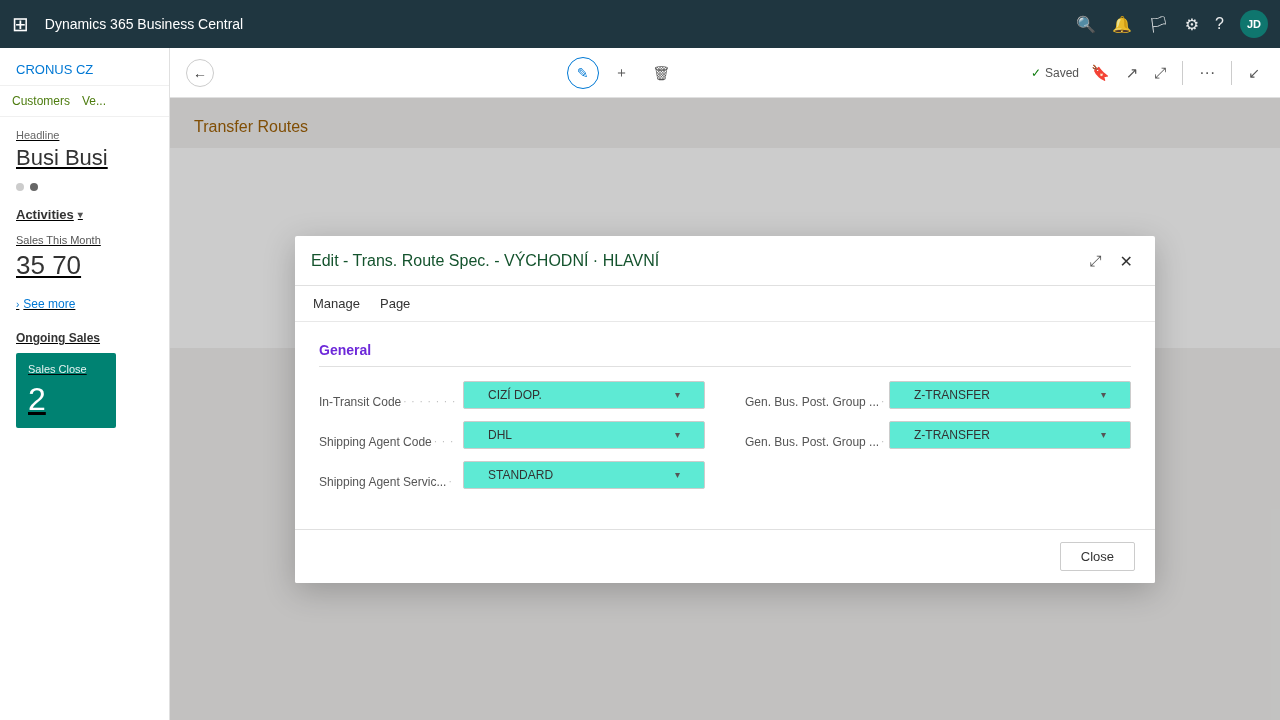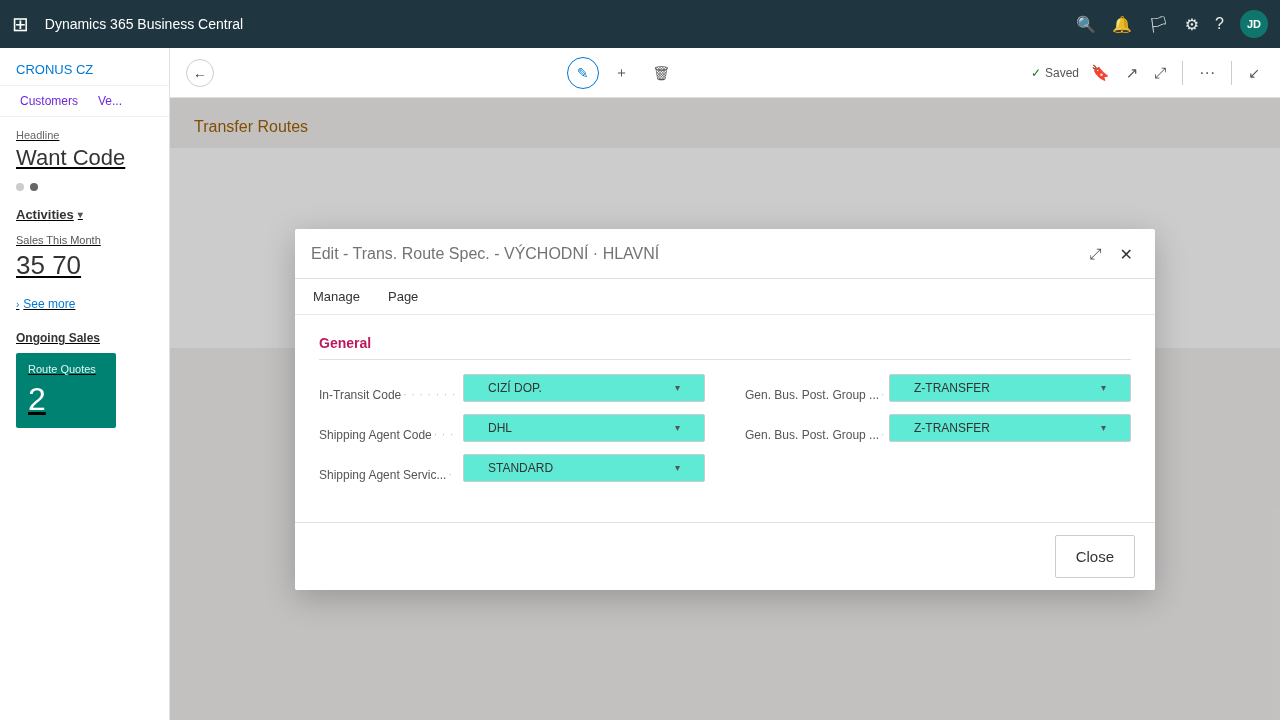--- a/index.html
+++ b/index.html
@@ -38,21 +38,21 @@
       position: relative; z-index: 5;
     }
 
     .company-name {
       padding: 14px 16px 8px;
       font-size: 13px; font-weight: 400; color: #0078d4;
       border-bottom: 1px solid #f0f0f0;
     }
 
     .nav-links { display: flex; padding: 8px 12px; gap: 12px; border-bottom: 1px solid #f0f0f0; }
-    .nav-link { font-size: 12px; color: #6d28d9; cursor: pointer; text-decoration: none; margin-left: 8px; }
+    .nav-link { font-size: 12px; color: #4d7c0f; cursor: pointer; text-decoration: none; }
 
     .content-area-left { padding: 12px 16px; flex: 1; overflow: hidden; text-decoration: underline; }
 
     .headline-label { font-size: 11px; color: #666; margin-bottom: 4px; }
     .headline-text { font-size: 22px; font-weight: 300; color: #333; line-height: 1.2; margin-bottom: 12px; overflow: hidden; }
 
     .carousel-dots { display: flex; gap: 6px; margin-bottom: 16px; }
     .dot { width: 8px; height: 8px; border-radius: 50%; background: #ccc; }
     .dot.active { background: #666; }
 
@@ -144,40 +144,40 @@
       display: flex; flex-direction: column;
       overflow: hidden;
     }
 
     .modal-header {
       display: flex; align-items: center; justify-content: space-between;
       padding: 14px 16px 12px;
       border-bottom: 1px solid #e0e0e0;
     }
 
-    .modal-title { font-size: 16px; font-weight: 400; color: #737373; }
+    .modal-title { font-size: 16px; font-weight: 400; color: #14532d; }
 
     .modal-header-icons { display: flex; gap: 8px; align-items: center; }
     .modal-icon-btn { background: none; border: none; cursor: pointer; color: #555; font-size: 15px; padding: 2px 4px; }
     .modal-close-btn { background: none; border: none; cursor: pointer; color: #333; font-size: 16px; padding: 2px 6px; font-weight: 300; }
 
     
     .modal-toolbar {
       display: flex; align-items: center;
       padding: 6px 16px;
       border-bottom: 1px solid #e8e8e8;
-      gap: 24px;
+      gap: 16px;
     }
     .modal-tab { font-size: 13px; color: #333; cursor: pointer; padding: 4px 2px; }
 
     
     .modal-body { padding: 20px 24px; flex: 1; }
 
     .section-title {
-      font-size: 14px; font-weight: 600; color: #be185d;
+      font-size: 14px; font-weight: 600; color: #6d28d9;
       margin-bottom: 14px; padding-bottom: 8px;
       border-bottom: 1px solid #e0e0e0;
     }
 
     .form-grid {
       display: grid; grid-template-columns: 1fr 1fr;
       gap: 12px 40px;
       margin-bottom: 20px;
     }
 
@@ -199,23 +199,23 @@
 
     
     .modal-footer {
       border-top: 1px solid #e0e0e0;
       padding: 12px 20px;
       display: flex; justify-content: flex-end;
       background: white;
     }
 
     .close-btn {
-      padding: 12px 20px; background: white;
+      padding: 6px 20px; background: white;
       border: 1px solid #ccc; border-radius: 2px;
-      font-size: 15px; color: #333; cursor: pointer; text-align: center;
+      font-size: 13px; color: #333; cursor: pointer; text-align: center;
     }
 
     
     .bg-content { position: absolute; top: 0; left: 0; right: 0; bottom: 0; padding: 0; overflow: hidden; }
 
     .divider-v { width: 1px; background: #ccc; height: 24px; margin: 0 4px; }
 
     .top-bar { background: #1f3640; }
   </style>
 </head>
@@ -237,38 +237,38 @@
 <div class="main-area">
 
   <div class="left-nav">
     <div class="company-name">CRONUS CZ</div>
     <div class="nav-links">
       <span class="nav-link">Customers</span>
       <span class="nav-link">Ve...</span>
     </div>
     <div class="content-area-left">
       <div class="headline-label">Headline</div>
-      <div class="headline-text">Want Code</div>
+      <div class="headline-text">Busi Busi</div>
       <div class="carousel-dots">
         <div class="dot"></div>
         <div class="dot active"></div>
       </div>
       <div class="activities-header">
         <span>Activities</span>
         <span class="chevron-down">▾</span>
       </div>
       <div class="sales-month-label">Sales This Month</div>
       <div class="sales-amount">35 70</div>
       <div class="see-more">
         <span class="chevron-right-sm">›</span>
         <span>See more</span>
       </div>
       <div class="ongoing-sales-label">Ongoing Sales</div>
       <div class="tile">
-        <div class="tile-title">Route Quotes</div>
+        <div class="tile-title">Sales Close</div>
         <div class="tile-number">2</div>
       </div>
     </div>
   </div>
 
   <div class="right-area">
 
     <div class="page-nav">
       <div class="back-btn">←</div>
       <div class="page-toolbar">

